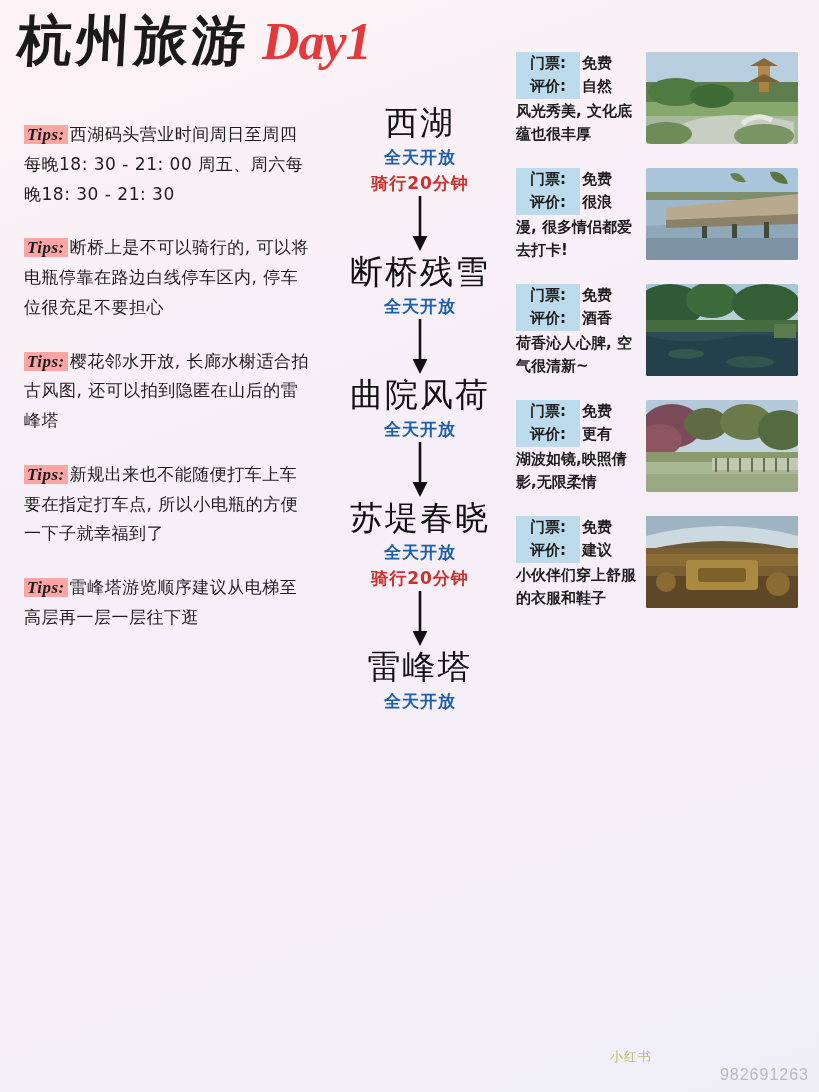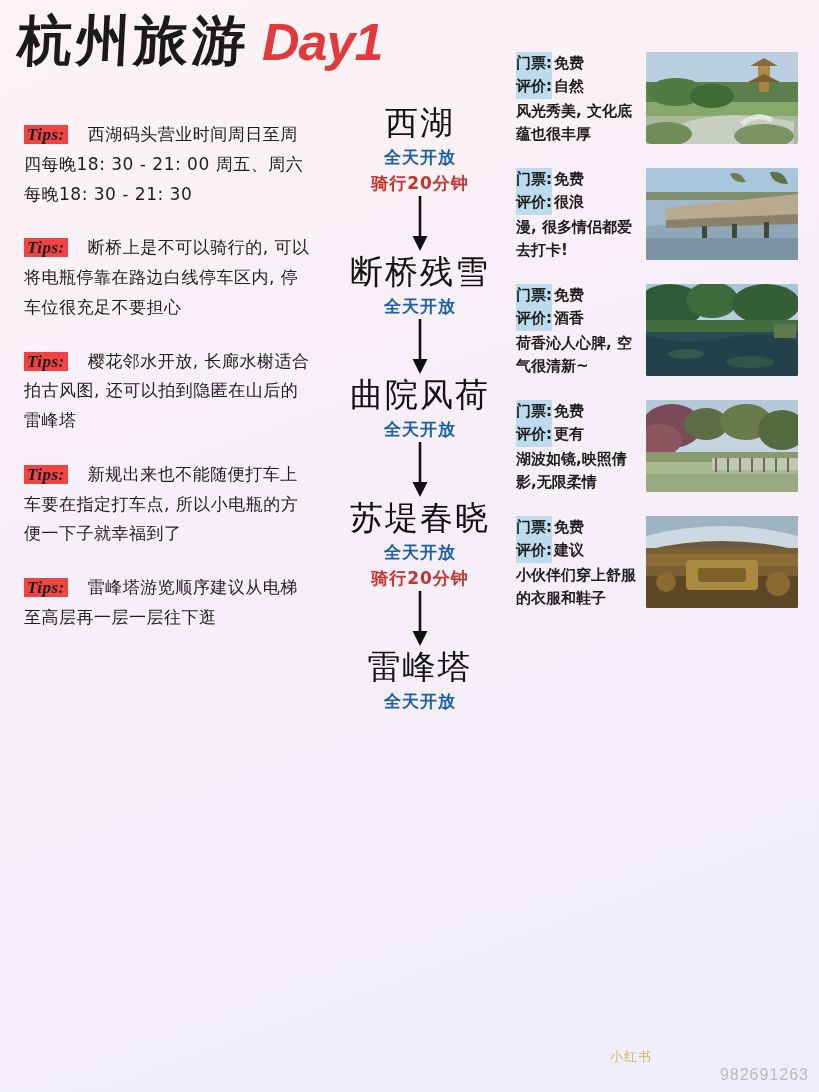--- a/index.html
+++ b/index.html
@@ -32,21 +32,21 @@
   .title-cn {
     font-family: "DejaVu Sans", sans-serif;
     font-size: 54px;
     font-weight: bold;
     color: #1a1a1a;
     letter-spacing: 4px;
     line-height: 1;
     transform: skewX(-3deg);
   }
   .title-day {
-    font-family: Liberation Sans, sans-serif;
+    font-family: Liberation Serif, serif;
     font-size: 52px;
     font-weight: bold;
     font-style: italic;
     color: #e23a3a;
     line-height: 1;
     letter-spacing: -1px;
   }
 
   
   .tips-col {
@@ -61,23 +61,23 @@
     font-size: 17px;
     line-height: 1.75;
     color: #1d1d1d;
     letter-spacing: 0.5px;
   }
   .tip-label {
     font-family: "Liberation Serif", serif;
     font-style: italic;
     font-weight: bold;
     font-size: 17px;
-    background: #ef4444;
+    background: #fca5a5;
     padding: 0 3px;
-    margin-right: 20px;
+    margin-right: 2px;
   }
 
   
   .route-col {
     position: absolute;
     left: 330px;
     top: 104px;
     width: 180px;
     text-align: center;
   }
@@ -136,21 +136,21 @@
     line-height: 1.55;
     color: #1d1d1d;
   }
   .kv-line {
     display: flex;
     align-items: baseline;
     gap: 2px;
   }
   .kv-key {
     background: #bcdcee;
-    padding: 0 0;
+    padding: 0 14px;
     font-weight: bold;
     white-space: nowrap;
   }
   .kv-val {
     font-weight: bold;
   }
   .card-body {
     margin-top: 1px;
     font-weight: bold;
   }

